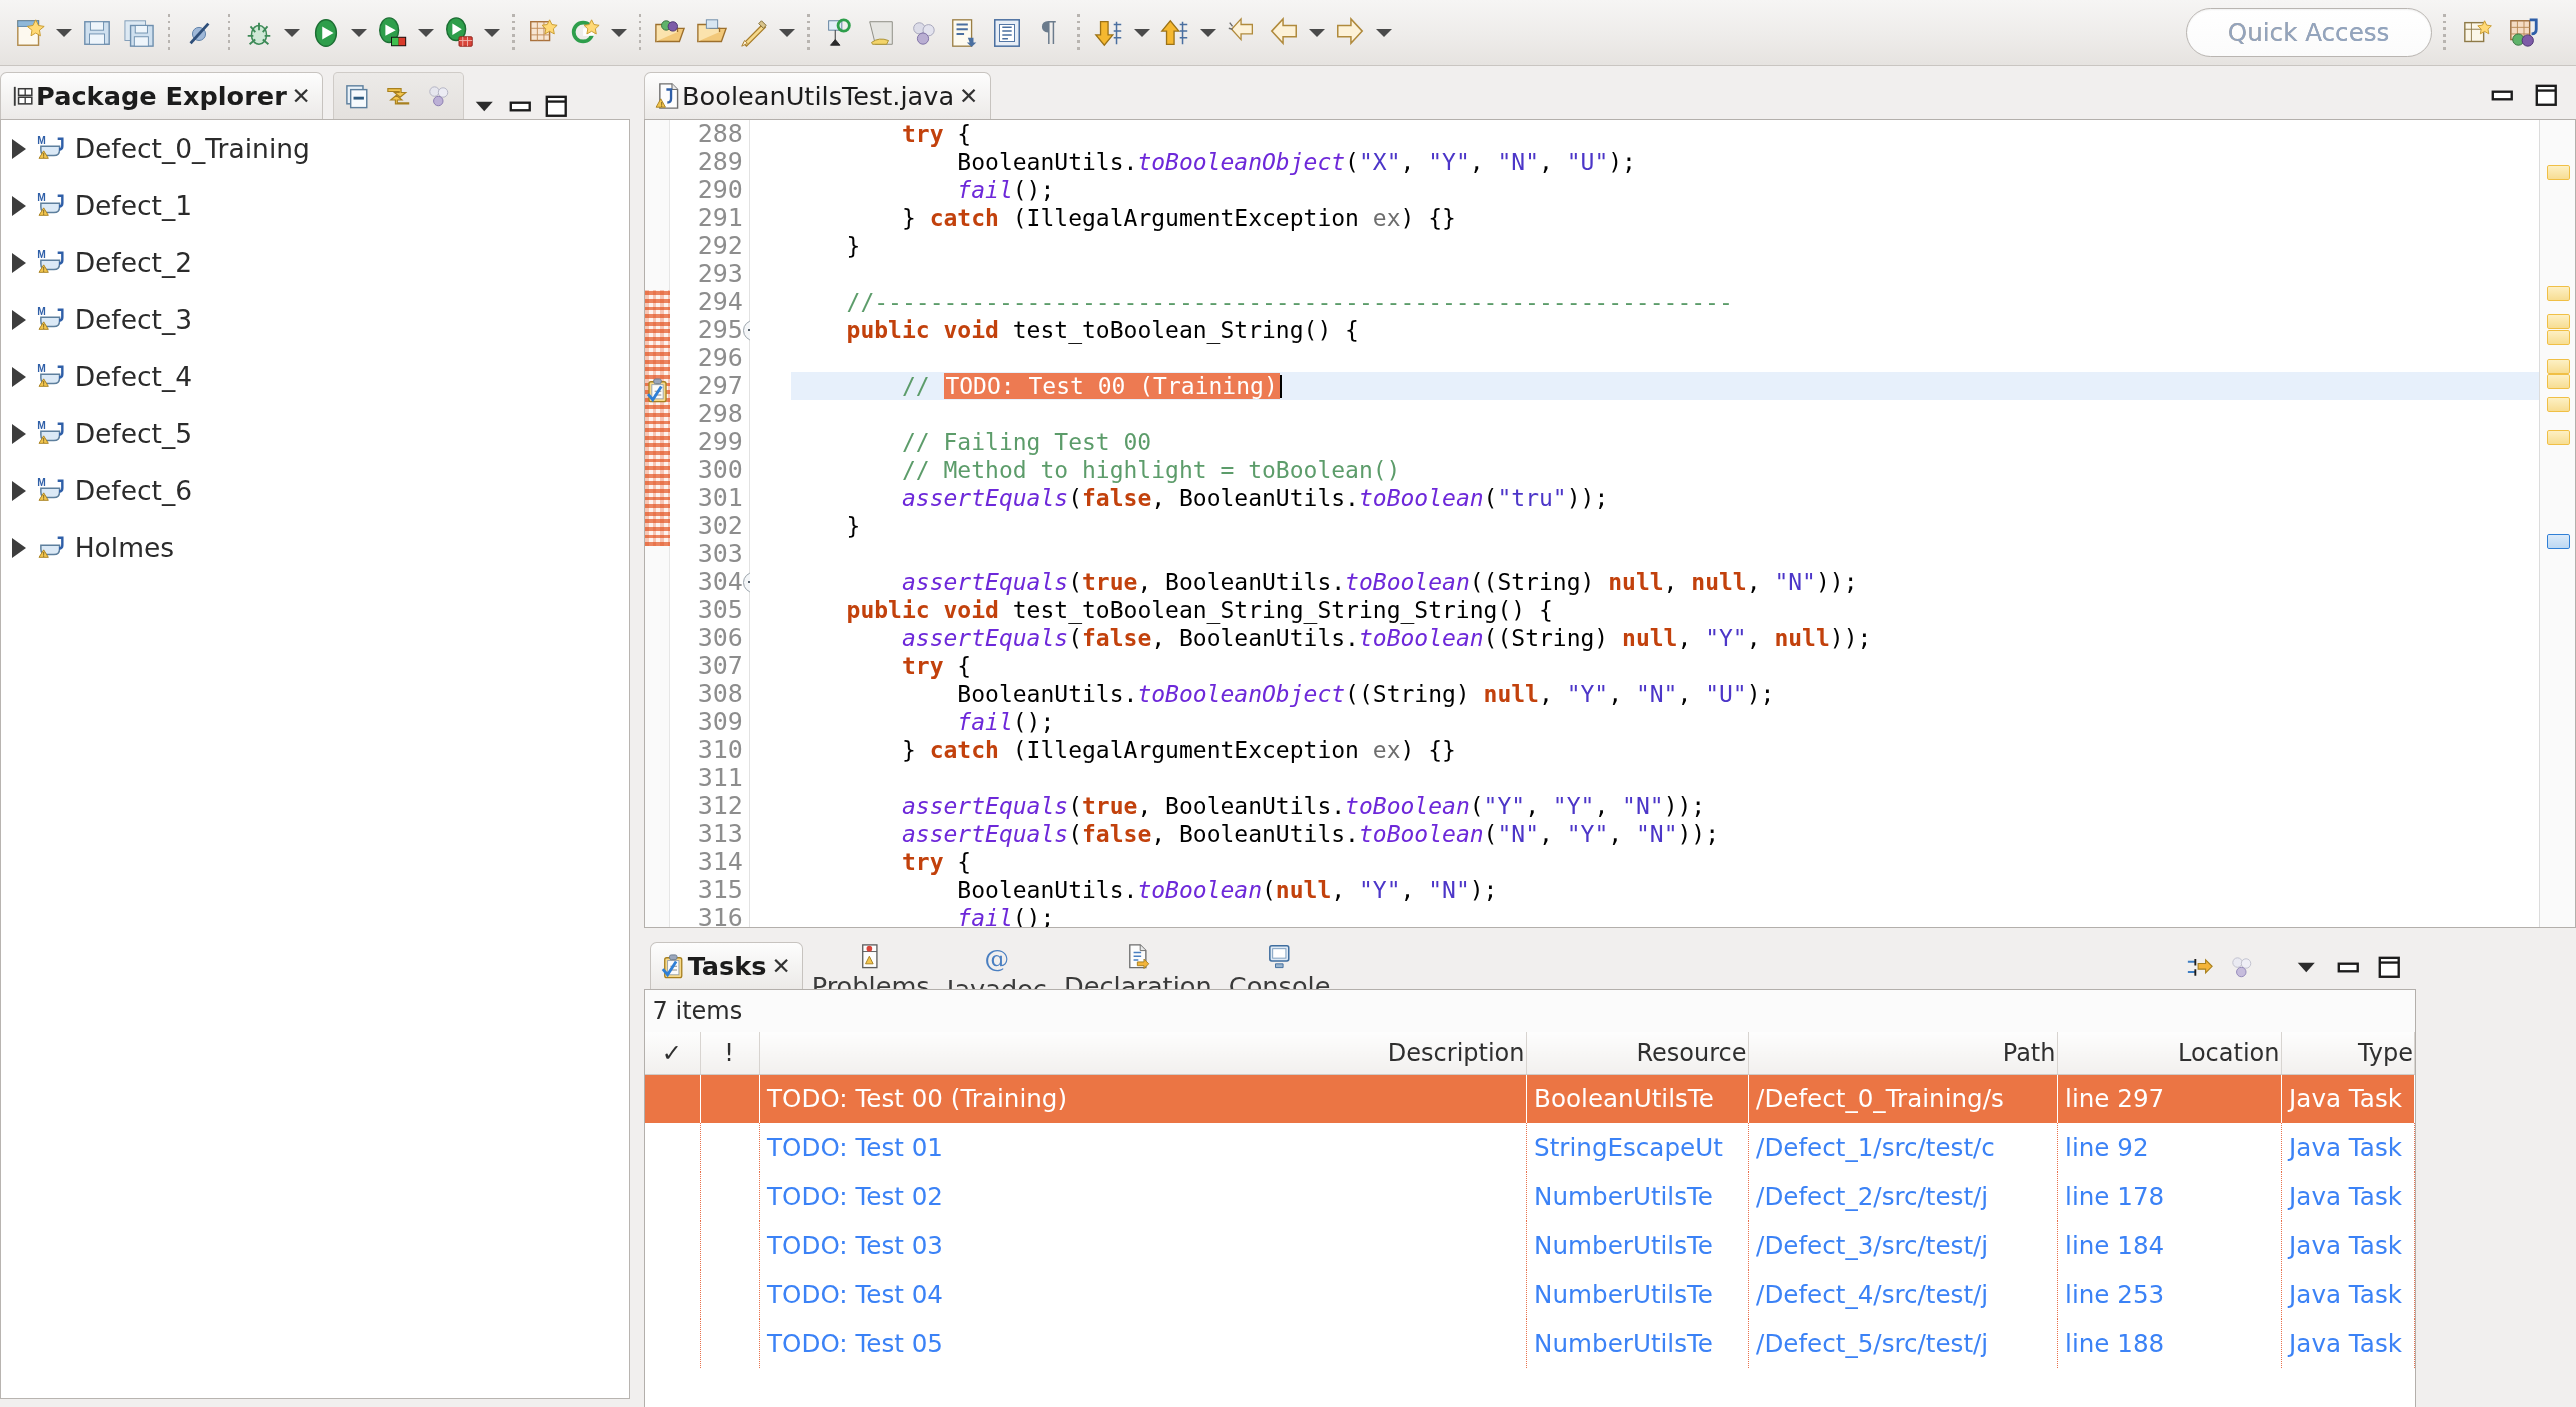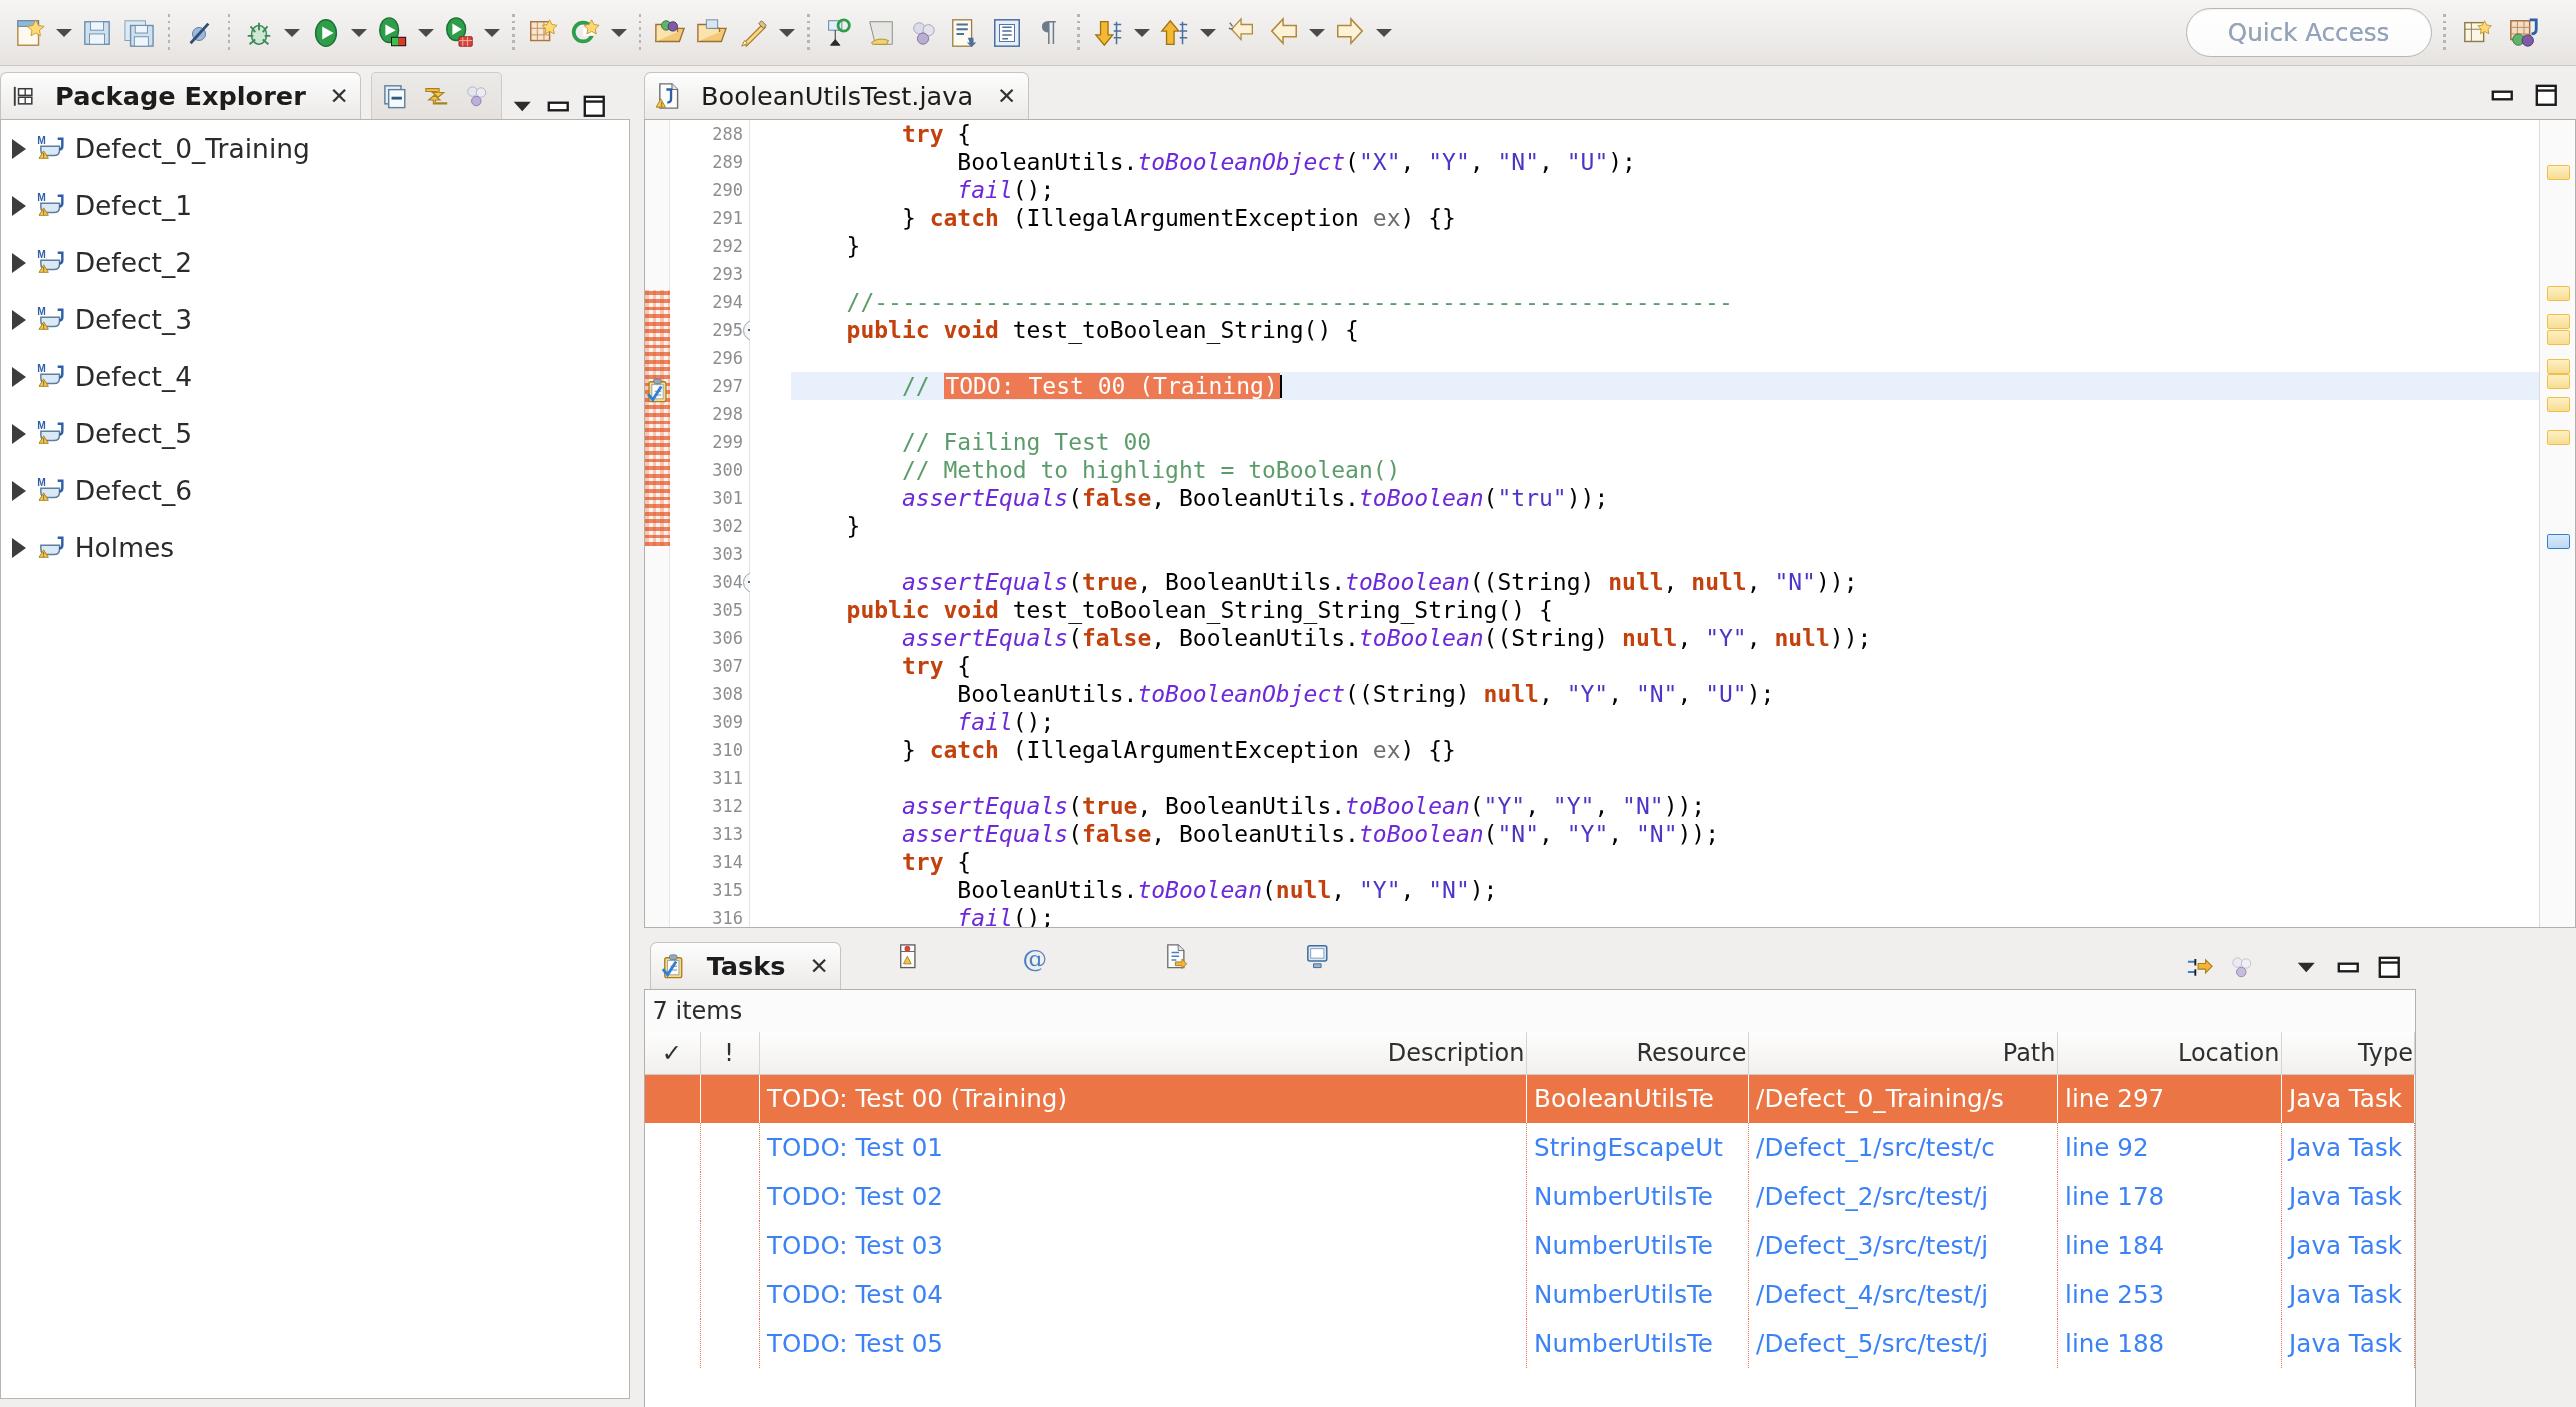--- a/index.html
+++ b/index.html
@@ -53,21 +53,21 @@
   
   .pkg-panel {
     position: absolute; left: 0; top: 66px; width: 636px; height: 1341px;
     background: #f1efee;
   }
   .panel-tabrow {
     position: relative; height: 53px; display: flex; align-items: flex-end;
     background: #f1efee;
   }
   .tab {
-    display: flex; align-items: center; gap: 20px;
+    display: flex; align-items: center; gap: 1px;
     height: 47px; padding: 0 11.4px 0 9.5px;
     border: 0.9px solid #c7c3bf; border-bottom: none;
     border-radius: 6.6px 6.6px 0 0;
     background: linear-gradient(to bottom,#fdfdfd,#eceae8);
     font-size: 25.6px; color: #1c1c1c; font-weight: bold;
   }
   .tab.inactive { background: transparent; border-color: transparent; font-weight: normal; color:#3a3a3a;flex-direction:column; }
   .tab-close { font-size: 23px; color:#333; margin-left: 3.8px; font-weight: normal; }
   .pkg-tools {
     display: flex; align-items: center; gap: 1.9px; margin-left: 9.5px;
@@ -107,21 +107,21 @@
   .ed-change {
     position: absolute; left: 0; width: 24.6px;
     background-image:
       repeating-linear-gradient(0deg, rgba(232,115,74,.85) 0 3.8px, rgba(255,255,255,.55) 3.8px 7.6px),
       repeating-linear-gradient(90deg, rgba(232,115,74,.85) 0 3.8px, rgba(255,255,255,.55) 3.8px 7.6px);
     background-color: #f7c3ad;
   }
   .ed-gutter {
     width: 80px; background: #ffffff; text-align: right;
     padding-right: 5.7px; color: #8d8d8d;
-    font-family: "DejaVu Sans Mono","Liberation Mono",monospace; font-size: 17px;
+    font-family: "DejaVu Sans Mono","Liberation Mono",monospace; font-size: 25px;
     border-right: 0.9px solid #e2e2e2;
     position: relative;
   }
   .ln { height: 28px; line-height: 28px; position: relative; }
   .fold {
     position: absolute; right: -21px; top: 3.8px; width: 21px; height: 21px;
     border: 0.9px solid #9aa3ab; border-radius: 50%; background: #f4f6f8;
   }
   .fold::after {
     content:""; position:absolute; left:3.8px; top:8.5px; width:11.4px; height:1.9px; background:#55606a;

